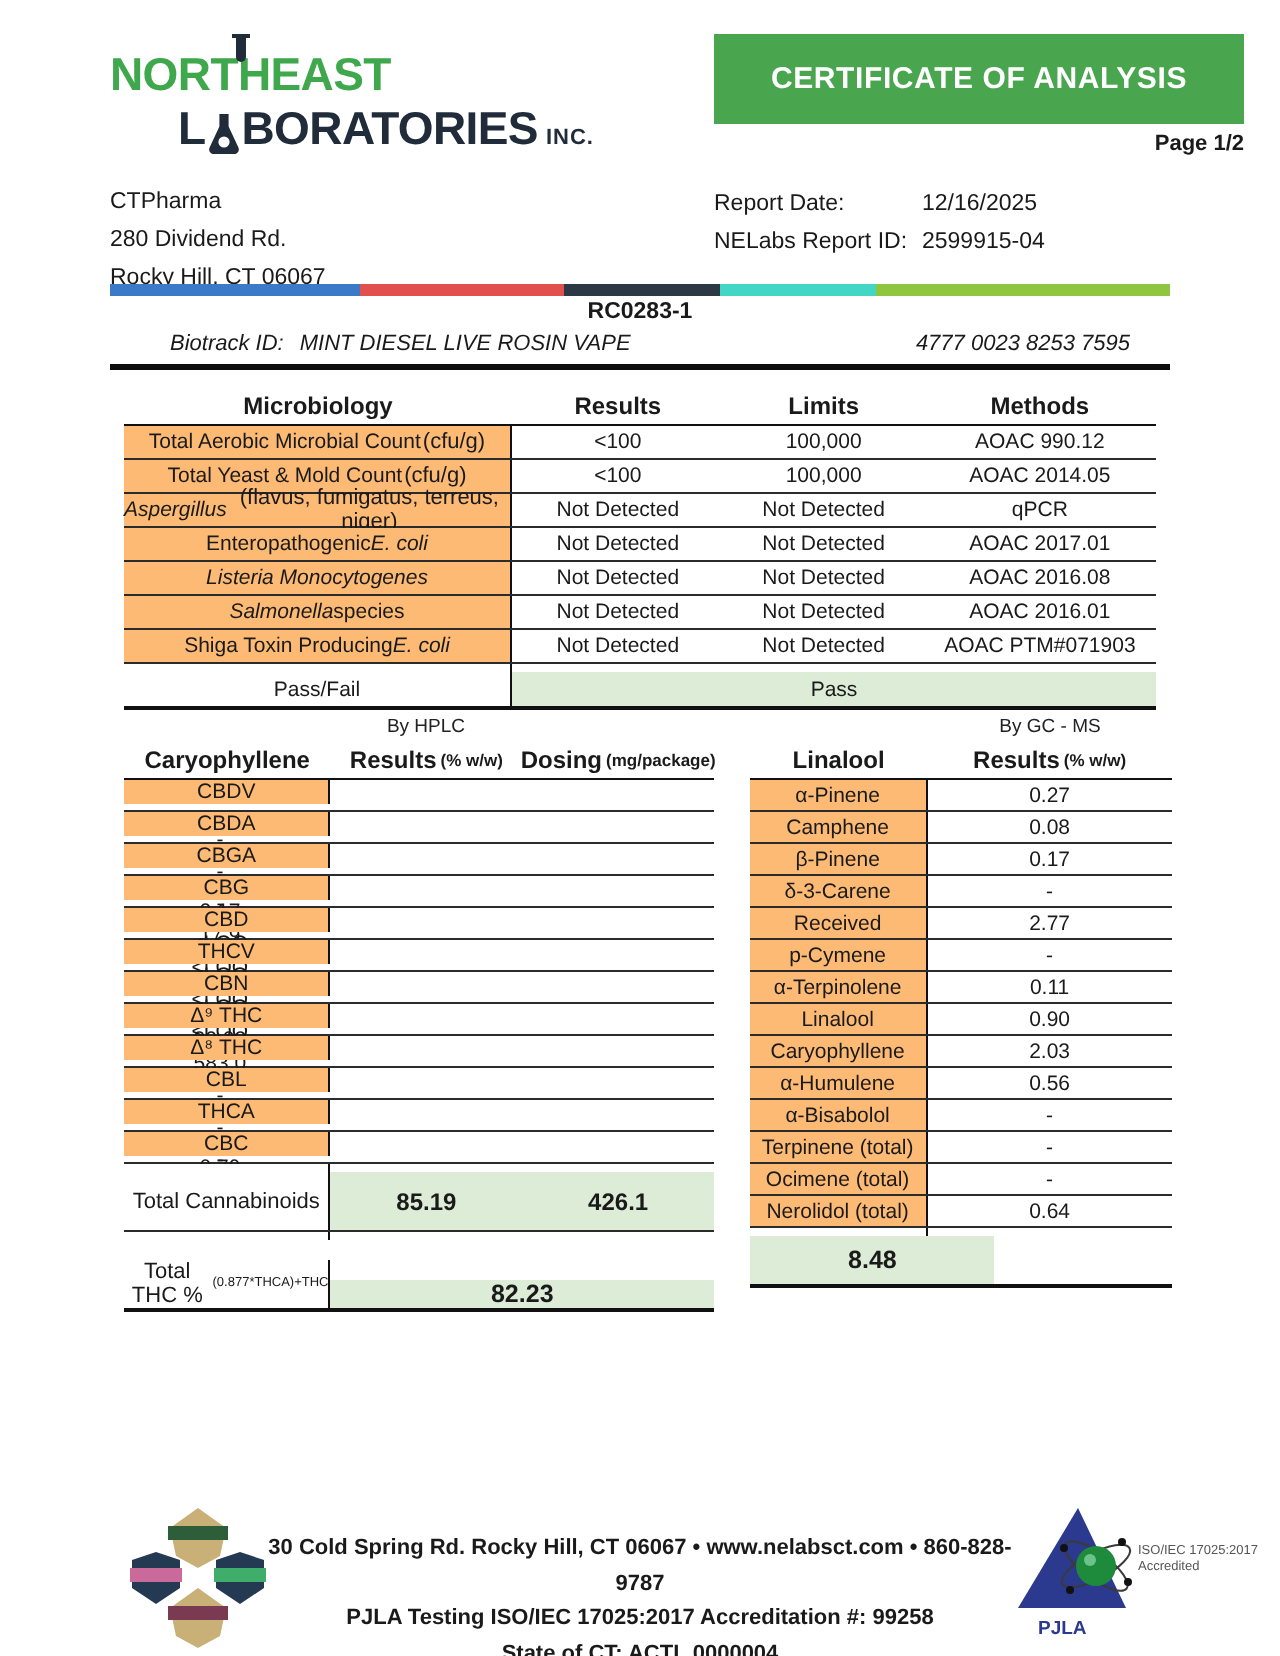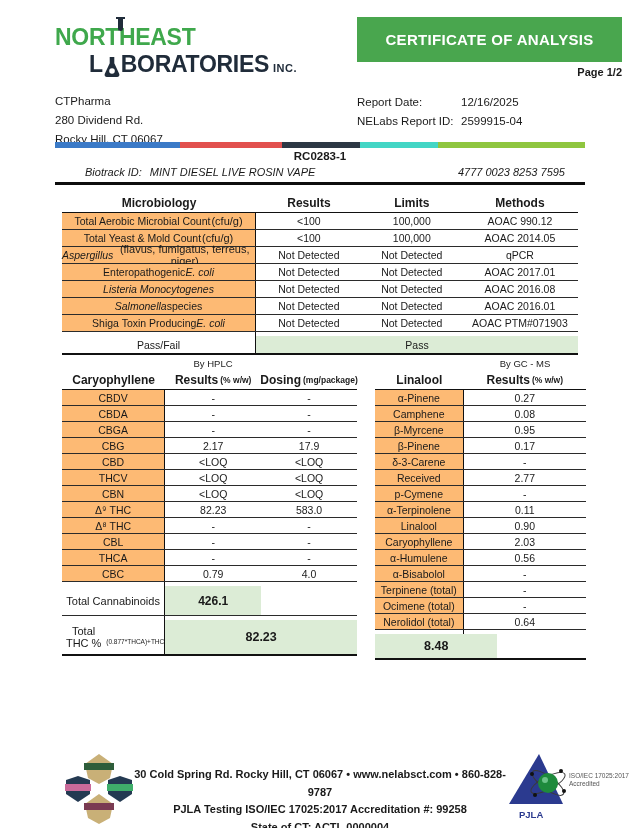--- a/index.html
+++ b/index.html
@@ -64,25 +64,25 @@
   .m-span { width: 62.4%; }
   .mrow { height: 17px; }
 
   
   .cann-table { left: 62px; top: 356px; width: 295px; }
   .cann-table .by-note { margin-left: 103px; width: 96px; }
   .c-name { width: 35%; }
   .c-res  { width: 32.5%; }
   .c-dos  { width: 32.5%; }
   .c-span { width: 65%; }
-  .crow { height: 16px; }
+  .crow { height: 16px; flex-direction: column; }
   .crow-total { height: 30px; font-size: 11px; }
   .crow-total .ncell { background: #fff; }
   .crow-total .gcell { font-size: 12px; }
-  .crow-thc { height: 34px; border-bottom: none; font-size: 11px; }
+  .crow-thc { height: 34px; border-bottom: none; font-size: 11px; align-items: flex-end; }
   .crow-thc .ncell { background: #fff; }
   .crow-thc .gcell { font-size: 12.5px; }
   .formula { font-size: 6.5px; align-self: flex-end; margin: 0 0 9px 1px; }
 
   
   .terp-table { left: 375px; top: 356px; width: 211px; }
   .terp-table .by-note { margin-left: 89px; width: 122px; }
   .p-name { width: 42%; }
   .p-res  { width: 58%; }
   .prow { height: 16px; }
@@ -304,20 +304,21 @@
         <div class="ncell c-name">CBC</div>
         <div class="c-res">0.79</div>
         <div class="c-dos">4.0</div>
       </div>
     </div>
   <div class="trow spacer">
     <div class="ncell c-name" style="background:#fff"></div>
   </div>
   <div class="trow crow-total">
     <div class="ncell c-name">Total Cannabinoids</div>
+    <div class="c-res gcell bold">85.19</div>
     <div class="c-dos gcell bold">426.1</div>
   </div>
   <div class="trow spacer">
     <div class="ncell c-name" style="background:#fff"></div>
   </div>
   <div class="trow crow-thc">
     <div class="ncell c-name">
       <span>Total THC %</span>
       <span class="formula">(0.877*THCA)+THC</span>
     </div>
@@ -335,24 +336,20 @@
     </div>
   </div>
   <div>
       <div class="trow prow">
         <div class="ncell p-name">α-Pinene</div>
         <div class="p-res">0.27</div>
       </div>
       <div class="trow prow">
         <div class="ncell p-name">Camphene</div>
         <div class="p-res">0.08</div>
-      </div>
-      <div class="trow prow">
-        <div class="ncell p-name">β-Myrcene</div>
-        <div class="p-res">0.95</div>
       </div>
       <div class="trow prow">
         <div class="ncell p-name">β-Pinene</div>
         <div class="p-res">0.17</div>
       </div>
       <div class="trow prow">
         <div class="ncell p-name">δ-3-Carene</div>
         <div class="p-res">-</div>
       </div>
       <div class="trow prow">

